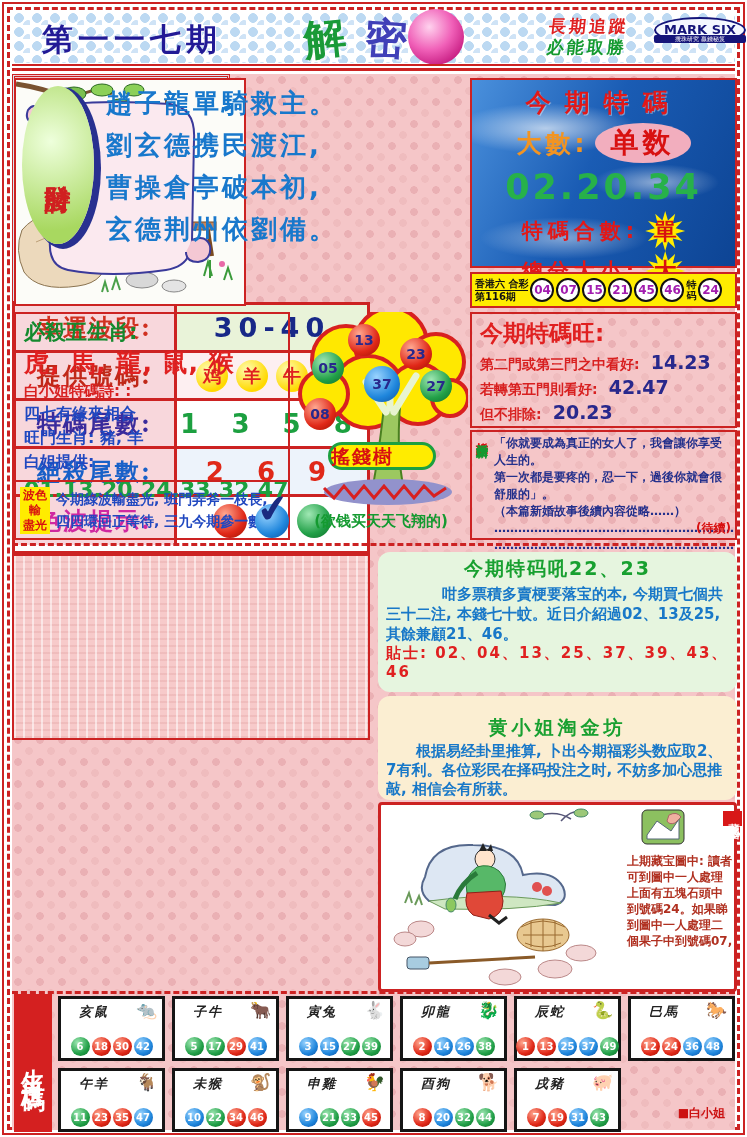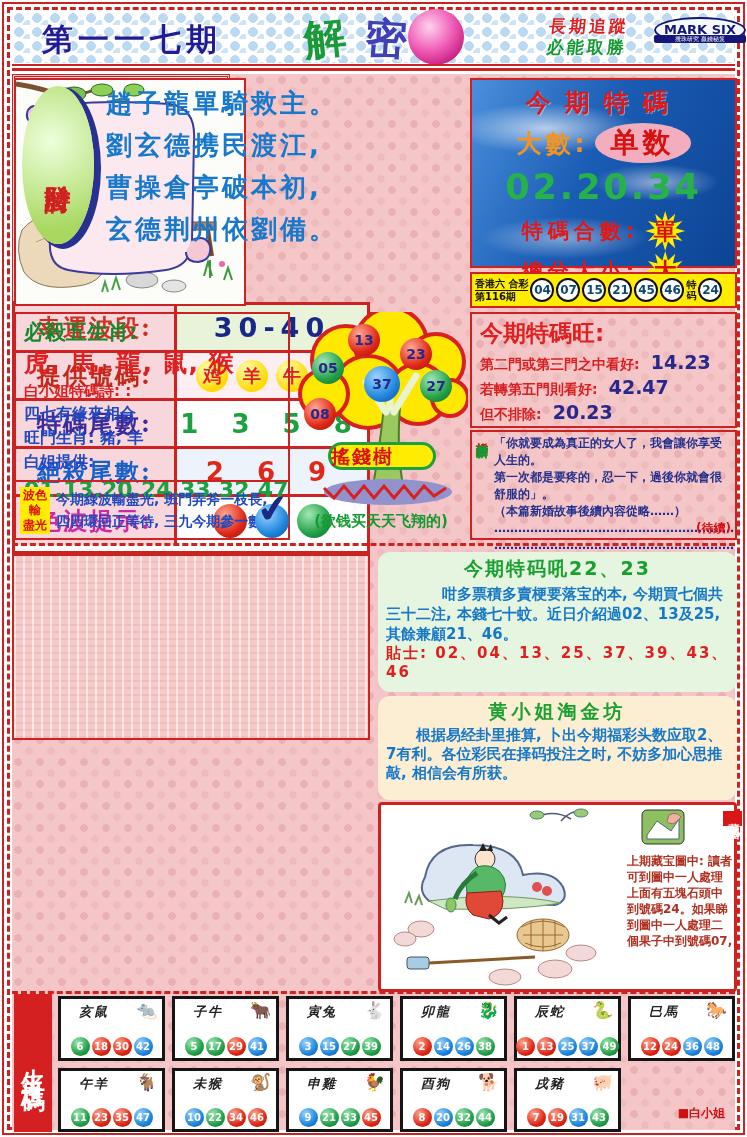--- a/index.html
+++ b/index.html
@@ -54,21 +54,21 @@
   .sp-bigval{background:#f2aebe;border-radius:50%;padding:1px 16px;color:#d81010;font-size:28px;font-weight:bold;letter-spacing:4px;}
   .sp-nums{margin-top:4px;color:#27b14a;font-size:35px;font-weight:bold;letter-spacing:3px;}
   .sp-small{color:#e21818;font-size:21px;font-weight:bold;letter-spacing:5px;}
   .star{display:inline-block;width:40px;height:40px;line-height:40px;text-align:center;color:#d81010;font-size:23px;font-weight:bold;background:#ffec00;
     clip-path:polygon(50% 0%,57% 24%,75% 7%,69% 31%,93% 25%,76% 43%,100% 50%,76% 57%,93% 75%,69% 69%,75% 93%,57% 76%,50% 100%,43% 76%,25% 93%,31% 69%,7% 75%,24% 57%,0% 50%,24% 43%,7% 25%,31% 31%,25% 7%,43% 24%);}
 
   
   .results{left:458px;top:198px;width:267px;height:36px;background:#ffec00;display:flex;align-items:center;gap:2px;padding:0 3px;}
   .res-name{font-size:10px;font-weight:bold;color:#111;line-height:12px;white-space:nowrap;}
   .res-name .u{border-bottom:1px solid #111;}
-  .wball{width:24px;height:24px;border-radius:50%;background:#fff;border:2px solid #111;color:#0c4a6e;font-size:12px;font-weight:bold;display:flex;align-items:center;justify-content:center;flex:none;}
+  .wball{width:24px;height:24px;border-radius:50%;background:#fff;border:2px solid #111;color:#a21caf;font-size:12px;font-weight:bold;display:flex;align-items:center;justify-content:center;flex:none;}
   .res-slabel{font-size:10px;font-weight:bold;color:#111;line-height:11px;text-align:center;}
 
   
   .kill{left:2px;top:238px;width:276px;height:228px;padding:4px 8px;}
   .k-title{color:#148a2e;font-size:21px;font-weight:bold;}
   .k-animals{color:#e02020;font-size:25px;font-weight:bold;letter-spacing:1px;}
   .k-r{color:#d82020;font-size:15px;font-weight:bold;margin-top:3px;}
   .k-b{color:#2048c0;font-size:16px;font-weight:bold;margin-top:3px;}
   .k-nums{color:#1ca040;font-size:22px;font-weight:bold;margin-top:4px;letter-spacing:0px;}
   .bose{position:absolute;left:0;bottom:0;width:272px;height:58px;border-top:2px solid #cc2222;display:flex;align-items:center;gap:6px;padding:4px;}
@@ -124,21 +124,21 @@
   .fpoem{left:2px;top:732px;width:358px;height:186px;border:2px solid #cc2222;background:#f7caca;
     background-image:repeating-linear-gradient(90deg,rgba(255,255,255,.55) 0 2px,transparent 2px 9px),repeating-linear-gradient(0deg,rgba(228,168,168,.4) 0 2px,transparent 2px 7px);}
   .f-ellipse{position:absolute;left:10px;top:12px;width:72px;height:158px;border-radius:50%;background:radial-gradient(circle at 40% 35%,#eeffdc,#a8d860 80%);box-shadow:5px 3px 0 2px #283090;display:flex;flex-direction:column;align-items:center;justify-content:center;color:#d02020;font-size:26px;font-weight:bold;line-height:40px;}
   .f-lines{position:absolute;left:94px;top:8px;color:#1878cc;font-size:26px;font-weight:bold;line-height:42px;letter-spacing:3px;white-space:nowrap;}
 
   
   .hou{position:absolute;left:366px;top:478px;width:359px;height:140px;background:#e6f5df;border-radius:12px;padding:4px 8px;}
   .hou-title{text-align:center;color:#18a030;font-size:19px;font-weight:bold;letter-spacing:2px;}
   .hou-body{color:#1878c8;font-size:15px;font-weight:bold;line-height:20px;text-indent:56px;margin-top:2px;}
   .hou-tips{color:#e02020;font-size:15px;font-weight:bold;line-height:19px;letter-spacing:2px;}
-  .taojin{position:absolute;left:366px;top:622px;width:359px;height:104px;background:#fbeed2;border-radius:12px;padding:3px 8px;}
+  .taojin{position:absolute;left:366px;top:622px;width:359px;height:104px;background:#fbeed2;border-radius:12px;padding:19px 8px;}
   .tj-title{text-align:center;color:#18a030;font-size:19px;font-weight:bold;letter-spacing:4px;}
   .tj-body{color:#1878c8;font-size:15px;font-weight:bold;line-height:19px;text-indent:30px;margin-top:1px;}
 
   
   .treasure{left:366px;top:728px;width:359px;height:190px;background:#fff;border:3px solid #cc2222;border-radius:4px;}
   .tr-tag{position:absolute;left:342px;top:6px;writing-mode:vertical-rl;background:#d81818;color:#fff;font-size:11px;font-weight:bold;padding:3px 2px;letter-spacing:3px;}
   .tr-icon{position:absolute;left:260px;top:4px;}
   .tr-body{position:absolute;left:246px;top:48px;width:106px;color:#b03020;font-size:12px;font-weight:bold;line-height:16px;}
 
   

